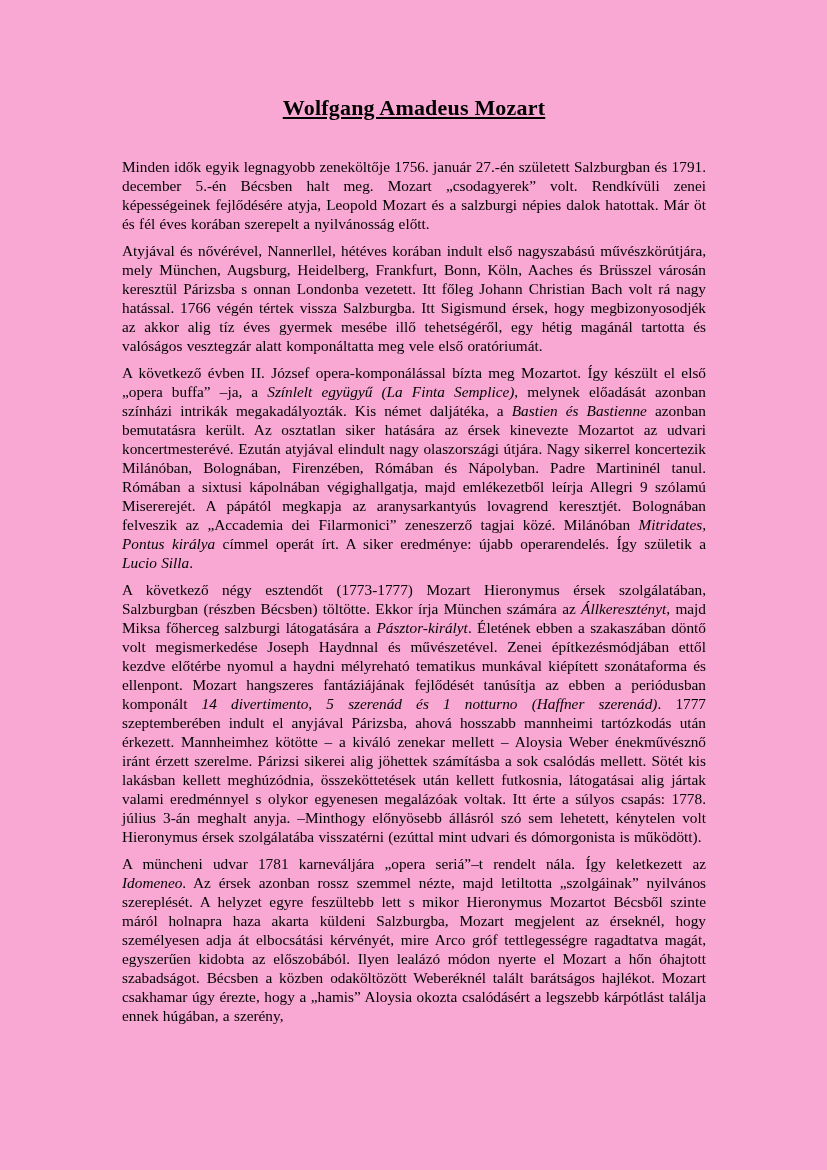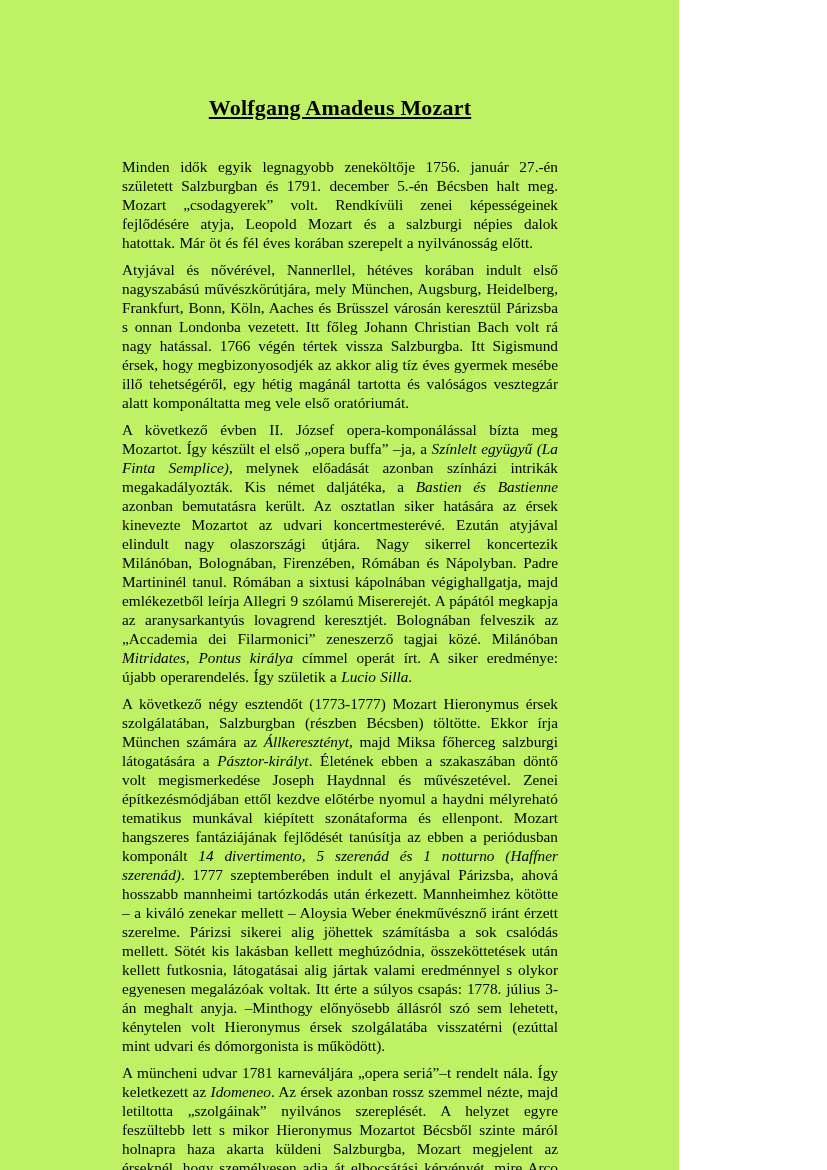--- a/index.html
+++ b/index.html
@@ -9,24 +9,24 @@
   }
   body {
     width: 827px;
     height: 1170px;
     overflow: hidden;
     color: #000000;
     font-family: "Liberation Serif", "DejaVu Serif", serif;
   }
   .page {
     box-sizing: border-box;
-    width: 679px;
+    width: 827px;
     height: 1170px;
     padding: 95px 113px 0 114px;
-    background: #bef264;
+    background: #f9a8d4;
   }
   .doc-title {
     margin: 0 0 36px 0;
     font-size: 22px;
     line-height: 26px;
     font-weight: bold;
     text-decoration: underline;
     text-align: center;
     letter-spacing: 0.2px;
   }

